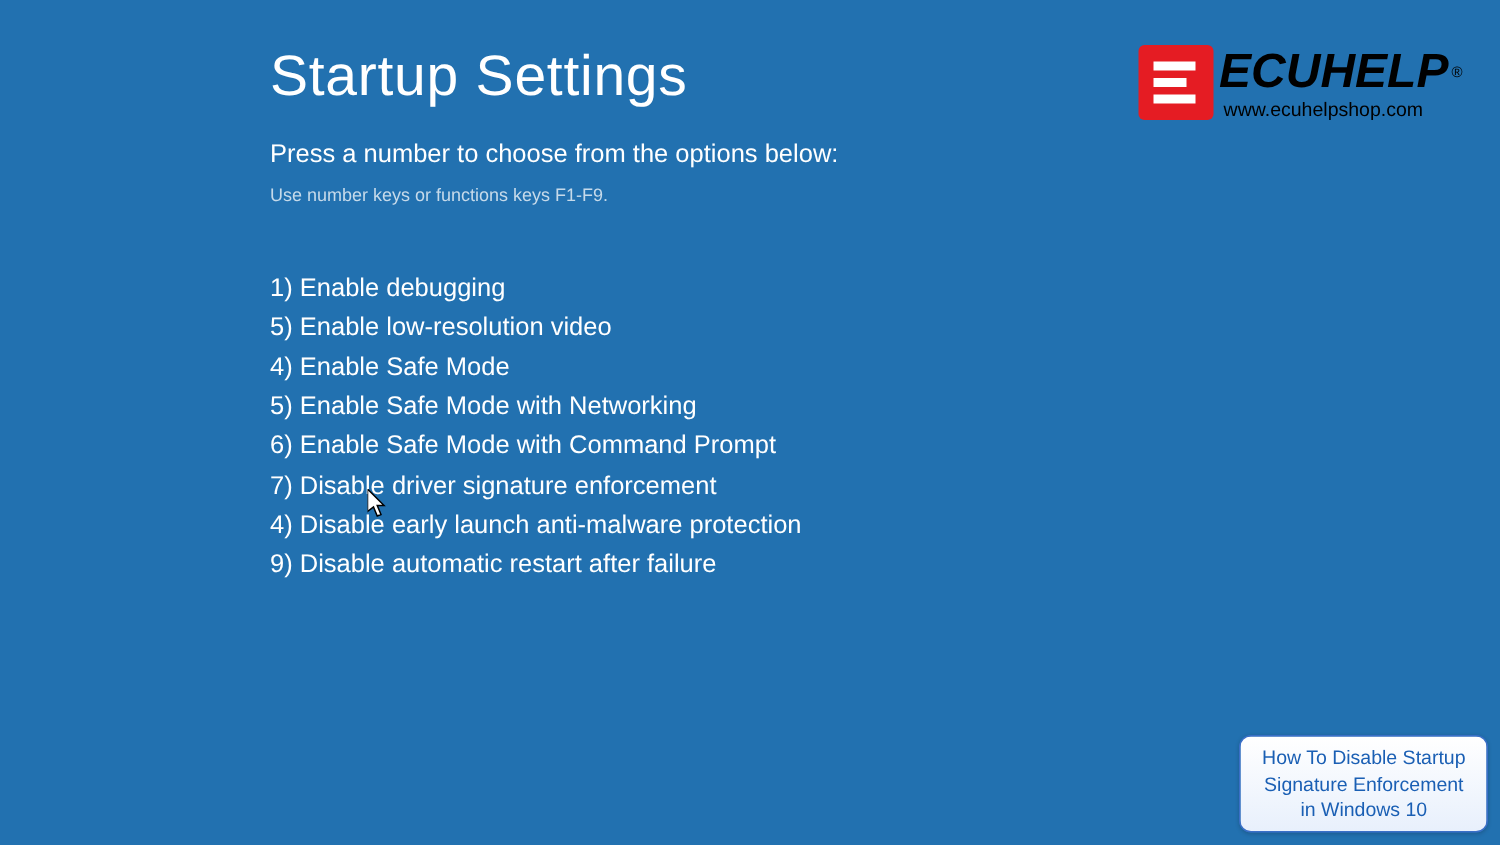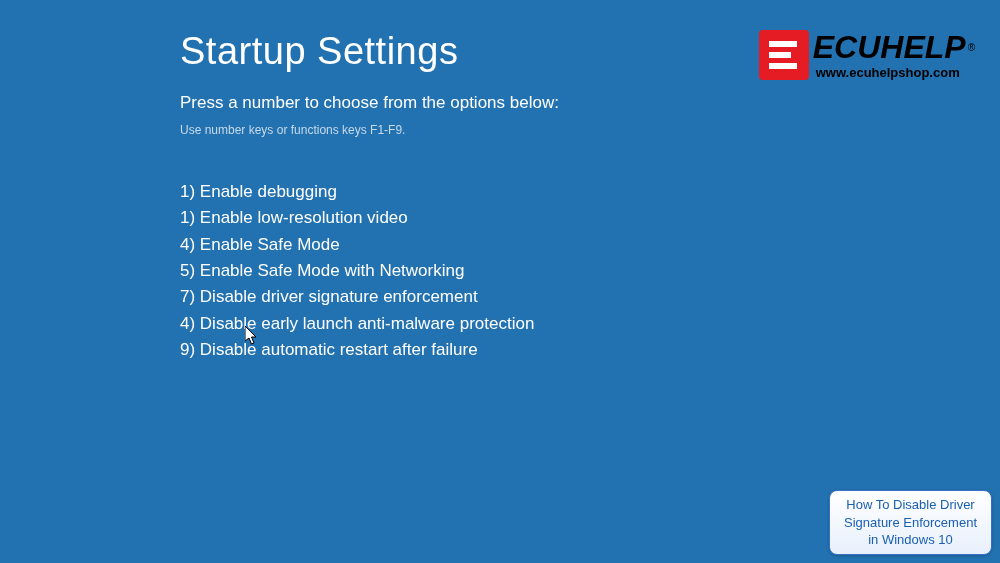--- a/index.html
+++ b/index.html
@@ -126,21 +126,21 @@
       font-weight: 900;
       color: #000000;
       letter-spacing: 0px;
       line-height: 1;
       font-style: italic;
     }
     
     .logo-url {
       font-family: Arial, sans-serif;
       font-size: 13px;
-      font-weight: bold;
+      font-weight: normal;
       color: #000000;
       margin-top: 2px;
       margin-left: 3px;
     }
     
     .logo-reg {
       font-size: 10px;
       color: #000000;
       vertical-align: super;
       margin-left: 2px;
@@ -177,23 +177,24 @@
 </head>
 <body>
 
 <div class="content">
   <h1 class="title">Startup Settings</h1>
   <p class="subtitle">Press a number to choose from the options below:</p>
   <p class="hint">Use number keys or functions keys F1-F9.</p>
 
   <div class="options">
     <span class="option-item">1) Enable debugging</span>
-    <span class="option-item">1) Enable low-resolution video</span>
+    <span class="option-item">5) Enable low-resolution video</span>
     <span class="option-item">4) Enable Safe Mode</span>
     <span class="option-item">5) Enable Safe Mode with Networking</span>
+    <span class="option-item">6) Enable Safe Mode with Command Prompt</span>
     <span class="option-item">7) Disable driver signature enforcement</span>
     <span class="option-item">4) Disable early launch anti-malware protection</span>
     <span class="option-item">9) Disable automatic restart after failure</span>
   </div>
 
 </div>
 
 <div class="logo-container">
   <div class="logo-row">
     <div class="logo-icon">
@@ -202,20 +203,20 @@
     <div class="logo-text-wrap">
       <div>
         <span class="logo-text">ECUHELP</span><span class="logo-reg">®</span>
       </div>
       <div class="logo-url">www.ecuhelpshop.com</div>
     </div>
   </div>
 </div>
 
 <div class="info-box">
-  <div class="info-box-text">How To Disable Driver</div>
+  <div class="info-box-text">How To Disable Startup</div>
   <div class="info-box-text">Signature Enforcement</div>
   <div class="info-box-text">in Windows 10</div>
 </div>
 
 <svg class="cursor" viewBox="0 0 14 20">
   <path d="M0,0 L0,15 L4,12 L6.5,18 L9,17 L6.5,11 L11,11 Z" fill="#ffffff" stroke="#000000" stroke-width="1"></path>
 </svg>
 
 </body></html>

